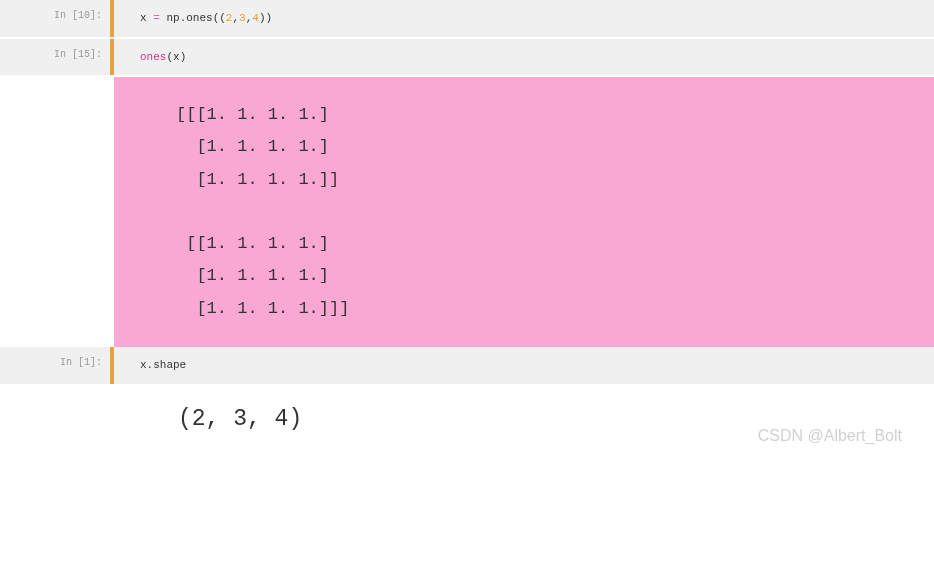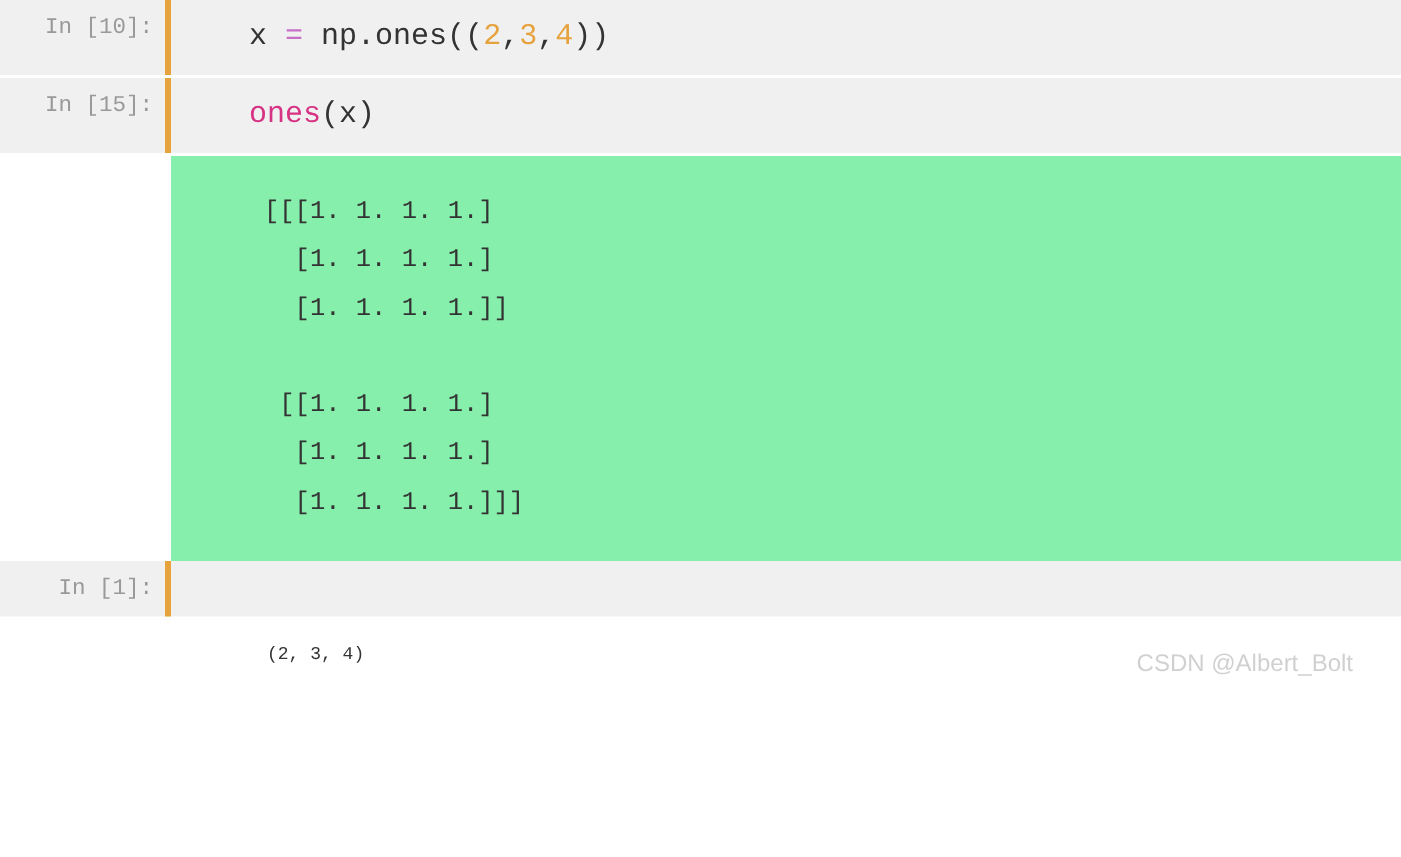--- a/index.html
+++ b/index.html
@@ -21,56 +21,56 @@
     }
     .cell.input-cell {
       background: #f0f0f0;
     }
     .prompt-area {
       width: 110px;
       flex-shrink: 0;
       padding: 10px 8px 10px 0;
       text-align: right;
       color: #888;
-      font-size: 15px;
+      font-size: 10px;
       font-family: Consolas, "Courier New", monospace;
     }
     .in-prompt {
       color: #999;
     }
     .run-bar {
       width: 4px;
       flex-shrink: 0;
       background: #e6a23c;
     }
     .run-bar.empty {
       background: transparent;
     }
     .code-area {
       flex: 1;
-      padding: 10px 0 10px 52px;
+      padding: 10px 0 10px 26px;
       font-family: Consolas, "Courier New", monospace;
-      font-size: 20px;
+      font-size: 11px;
       line-height: 1.5;
       white-space: pre;
     }
     .output-area {
       flex: 1;
       padding: 22px 0 22px 62px;
       font-family: Consolas, "Courier New", monospace;
       font-size: 17px;
       line-height: 1.9;
       white-space: pre;
-      background: #86efac;
+      background: #f9a8d4;
     }
     .out-result {
       flex: 1;
       padding: 12px 0 12px 64px;
       font-family: Consolas, "Courier New", monospace;
-      font-size: 12px;
+      font-size: 23px;
       line-height: 1.9;
       white-space: pre;
       background: #ffffff;
     }
     .t-ident { color: #333; }
     .t-op { color: #c870c8; }
     .t-func { color: #333; }
     .t-paren { color: #333; }
     .t-num { color: #e6a23c; }
     .t-comma { color: #333; }
@@ -117,20 +117,21 @@
  [[1. 1. 1. 1.]
   [1. 1. 1. 1.]
   [1. 1. 1. 1.]]]</div>
 </div>
 
 <div class="cell input-cell cell-border">
   <div class="prompt-area">
     <span class="in-prompt">In [1]:</span>
   </div>
   <div class="run-bar"></div>
+  <div class="code-area"><span class="t-ident">x</span><span class="t-ident">.</span><span class="t-ident">shape</span></div>
 </div>
 
 <div class="cell">
   <div class="prompt-area"></div>
   <div class="run-bar empty"></div>
   <div class="out-result">(2, 3, 4)</div>
 </div>
 
 <div class="watermark">CSDN @Albert_Bolt</div>
 

